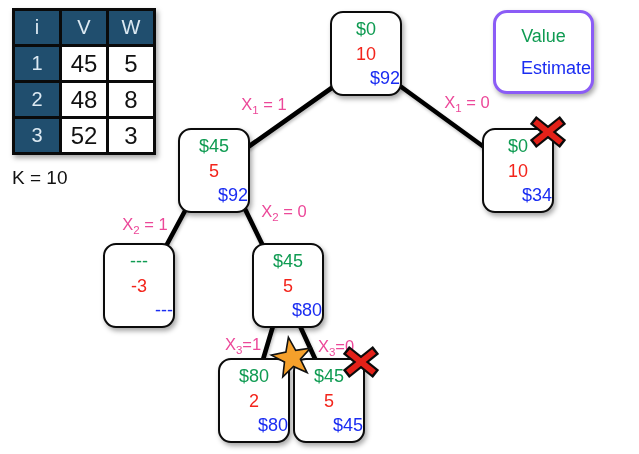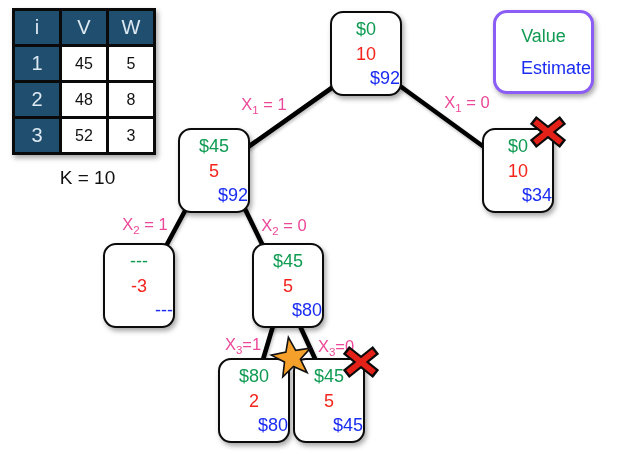--- a/index.html
+++ b/index.html
@@ -13,29 +13,29 @@
   .items-table{
     position:absolute;left:12px;top:8px;
     border-collapse:collapse;
     box-shadow:2px 3px 5px rgba(0,0,0,0.35);
     background:#fff;
   }
   .items-table td,.items-table th{
     width:44px;height:33px;
     border:3px solid #0a0a0a;
     text-align:center;vertical-align:middle;
-    font-size:16px;font-weight:400;color:#111;
+    font-size:24px;font-weight:400;color:#111;
     padding:0;
   }
   .items-table .hdr{
     background:#204e6e;color:#dce9f2;font-weight:400;font-size:20px;
   }
   .capacity-label{
     position:absolute;left:12px;top:167px;width:151px;
-    text-align:center;font-size:19px;color:#111;
+    text-align:left;font-size:19px;color:#111;
   }
 
   
   .edges-svg{
     position:absolute;left:0;top:0;z-index:1;
     filter:drop-shadow(1.5px 2px 1.5px rgba(0,0,0,0.25));
   }
   .edges-svg line{stroke:#000;stroke-width:4.6;stroke-linecap:round;}
 
   
@@ -156,21 +156,21 @@
 
 <div class="edge-label" style="left:264px;top:104px">
   <span>X</span><sub>1</sub><span> = 1</span>
 </div>
 <div class="edge-label" style="left:467px;top:102px">
   <span>X</span><sub>1</sub><span> = 0</span>
 </div>
 <div class="edge-label" style="left:145px;top:224px">
   <span>X</span><sub>2</sub><span> = 1</span>
 </div>
-<div class="edge-label" style="left:284px;top:225px">
+<div class="edge-label" style="left:284px;top:211px">
   <span>X</span><sub>2</sub><span> = 0</span>
 </div>
 <div class="edge-label" style="left:243px;top:344px">
   <span>X</span><sub>3</sub><span>=1</span>
 </div>
 <div class="edge-label" style="left:336px;top:346px">
   <span>X</span><sub>3</sub><span>=0</span>
 </div>
 
 <svg class="marker" style="left:269px;top:335px" width="46" height="46" viewBox="0 0 46 46">

